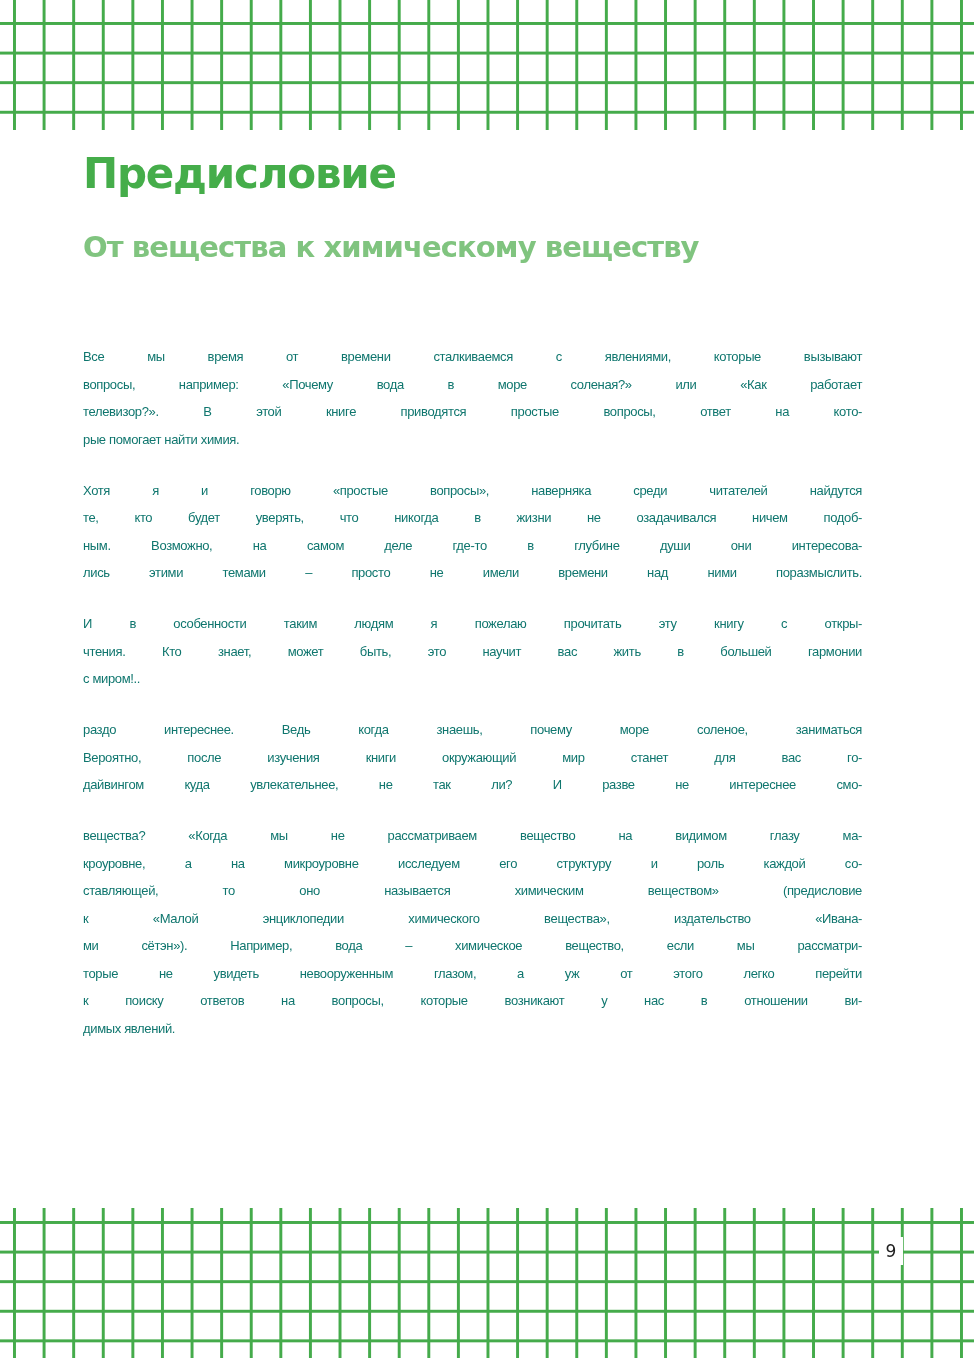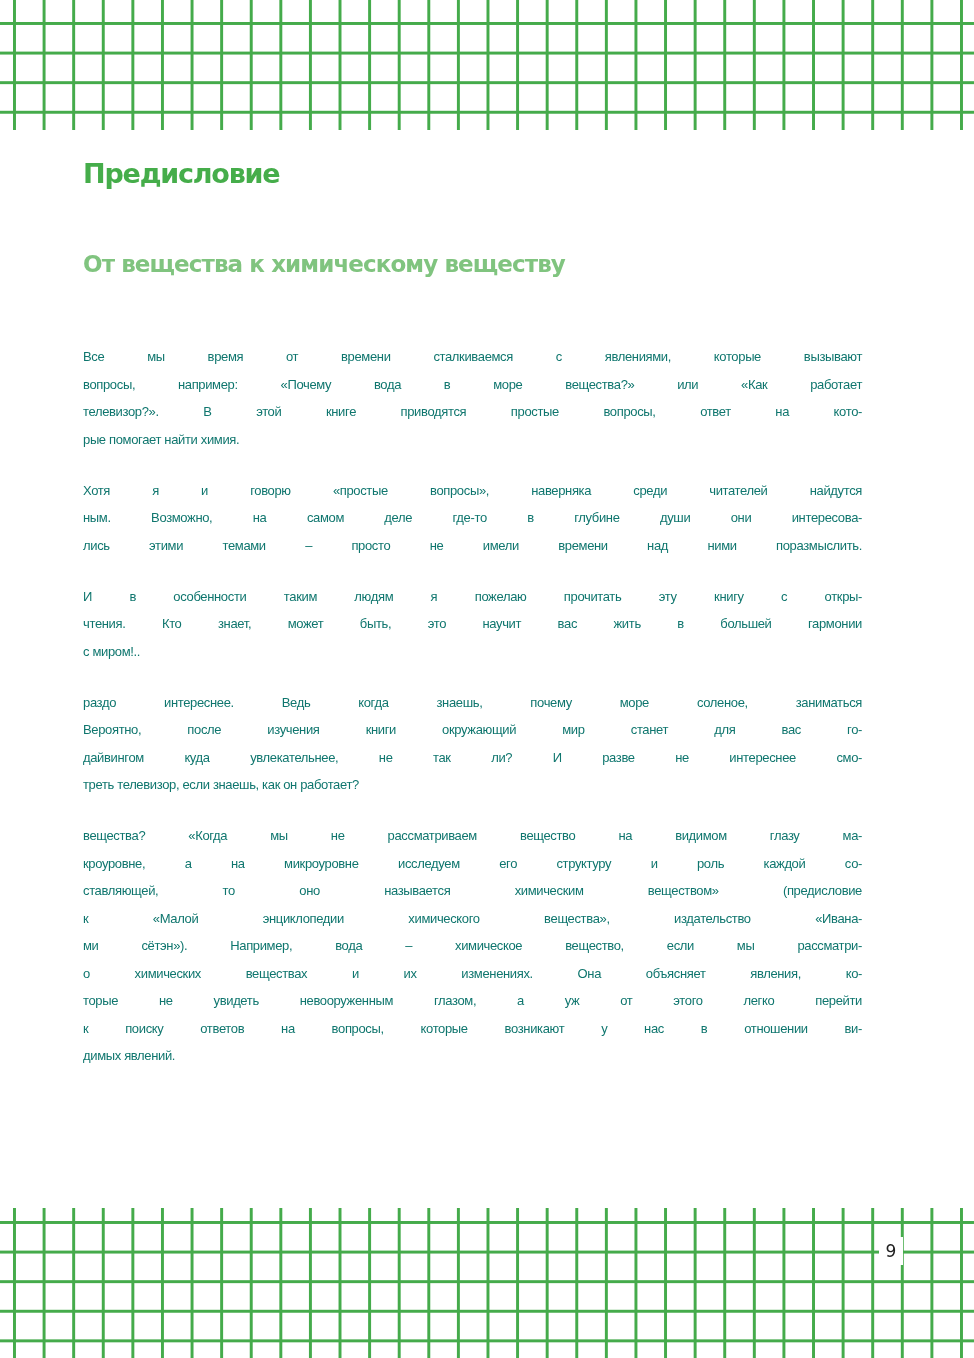--- a/index.html
+++ b/index.html
@@ -24,26 +24,26 @@
     }
     .page-number {
       position: absolute; left: 879px; top: 1237px; width: 24px; height: 28px;
       background: #ffffff; text-align: center;
       font-family: "DejaVu Sans", sans-serif; font-size: 17px; line-height: 28px;
       color: #222222;
     }
     .title {
       position: absolute; left: 83px; top: 146px; margin: 0;
       font-family: "DejaVu Sans", sans-serif; font-weight: bold;
-      font-size: 27px; letter-spacing: -1.2px; color: #45ad4a; line-height: 56px;
+      font-size: 42px; letter-spacing: -1.2px; color: #45ad4a; line-height: 56px;
     }
     .subtitle {
-      position: absolute; left: 83px; top: 242px; margin: 0;
+      position: absolute; left: 83px; top: 225px; margin: 0;
       font-family: "DejaVu Sans", sans-serif; font-weight: bold;
-      font-size: 23px; letter-spacing: -0.9px; color: #80c47f; line-height: 44px;
+      font-size: 29px; letter-spacing: -0.9px; color: #80c47f; line-height: 44px;
     }
     .body-text {
       position: absolute; left: 83px; top: 343px; width: 779px;
       font-family: Liberation Sans, sans-serif; font-size: 13px; line-height: 27.5px;
       color: #0f766e; letter-spacing: -0.35px;
     }
     .body-text p { margin: 0 0 23.5px 0; text-align: justify; }
     .line { display: block; text-align: justify; text-align-last: justify; white-space: nowrap; }
     .line.last { text-align-last: left; }
   </style>
@@ -51,47 +51,46 @@
 <body>
 
 <div class="grid grid-top"></div>
 
 <h1 class="title">Предисловие</h1>
 <h2 class="subtitle">От вещества к химическому веществу</h2>
 
 <div class="body-text">
   <p>
     <span class="line">Все мы время от времени сталкиваемся с явлениями, которые вызывают</span>
-    <span class="line">вопросы, например: «Почему вода в море вещества?» или «Как работает</span>
+    <span class="line">вопросы, например: «Почему вода в море соленая?» или «Как работает</span>
     <span class="line">телевизор?». В этой книге приводятся простые вопросы, ответ на кото-</span>
     <span class="line last">рые помогает найти химия.</span>
   </p>
   <p>
     <span class="line">Хотя я и говорю «простые вопросы», наверняка среди читателей найдутся</span>
+    <span class="line">те, кто будет уверять, что никогда в жизни не озадачивался ничем подоб-</span>
     <span class="line">ным. Возможно, на самом деле где-то в глубине души они интересова-</span>
     <span class="line">лись этими темами – просто не имели времени над ними поразмыслить.</span>
   </p>
   <p>
     <span class="line">И в особенности таким людям я пожелаю прочитать эту книгу с откры-</span>
     <span class="line">чтения. Кто знает, может быть, это научит вас жить в большей гармонии</span>
     <span class="line last">с миром!..</span>
   </p>
   <p>
     <span class="line">раздо интереснее. Ведь когда знаешь, почему море соленое, заниматься</span>
     <span class="line">Вероятно, после изучения книги окружающий мир станет для вас го-</span>
     <span class="line">дайвингом куда увлекательнее, не так ли? И разве не интереснее смо-</span>
-    <span class="line last">треть телевизор, если знаешь, как он работает?</span>
   </p>
   <p>
     <span class="line">вещества? «Когда мы не рассматриваем вещество на видимом глазу ма-</span>
     <span class="line">кроуровне, а на микроуровне исследуем его структуру и роль каждой со-</span>
     <span class="line">ставляющей, то оно называется химическим веществом» (предисловие</span>
     <span class="line">к «Малой энциклопедии химического вещества», издательство «Ивана-</span>
     <span class="line">ми сётэн»). Например, вода – химическое вещество, если мы рассматри-</span>
-    <span class="line">о химических веществах и их изменениях. Она объясняет явления, ко-</span>
     <span class="line">торые не увидеть невооруженным глазом, а уж от этого легко перейти</span>
     <span class="line">к поиску ответов на вопросы, которые возникают у нас в отношении ви-</span>
     <span class="line last">димых явлений.</span>
   </p>
 </div>
 
 <div class="grid grid-bottom"></div>
 <div class="page-number">9</div>
 
 </body></html>

